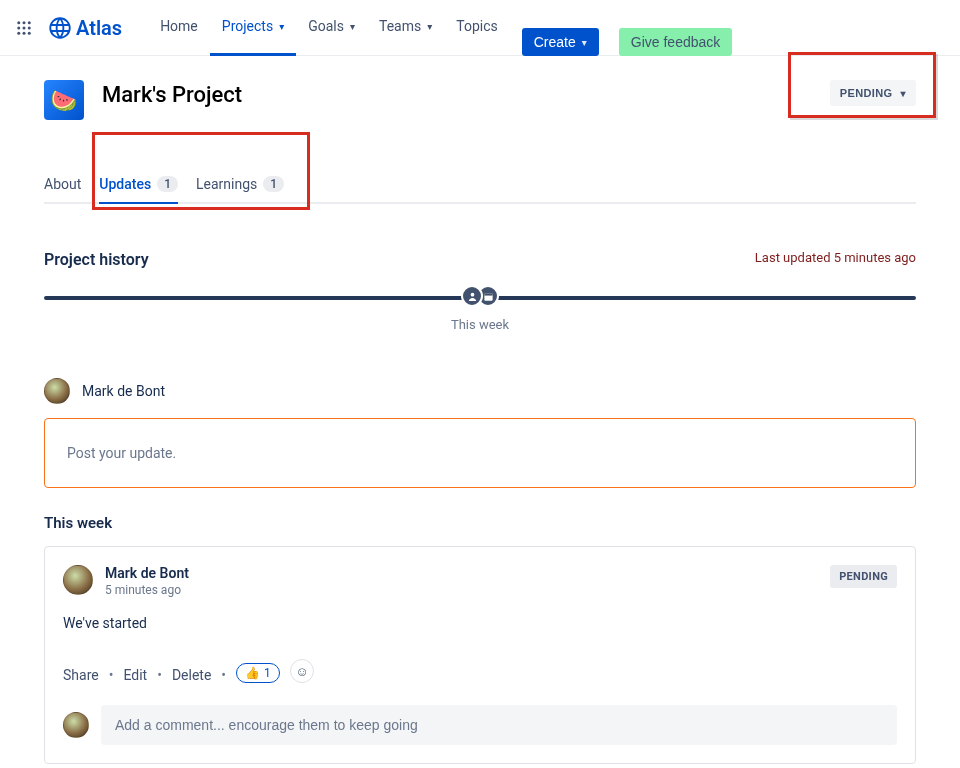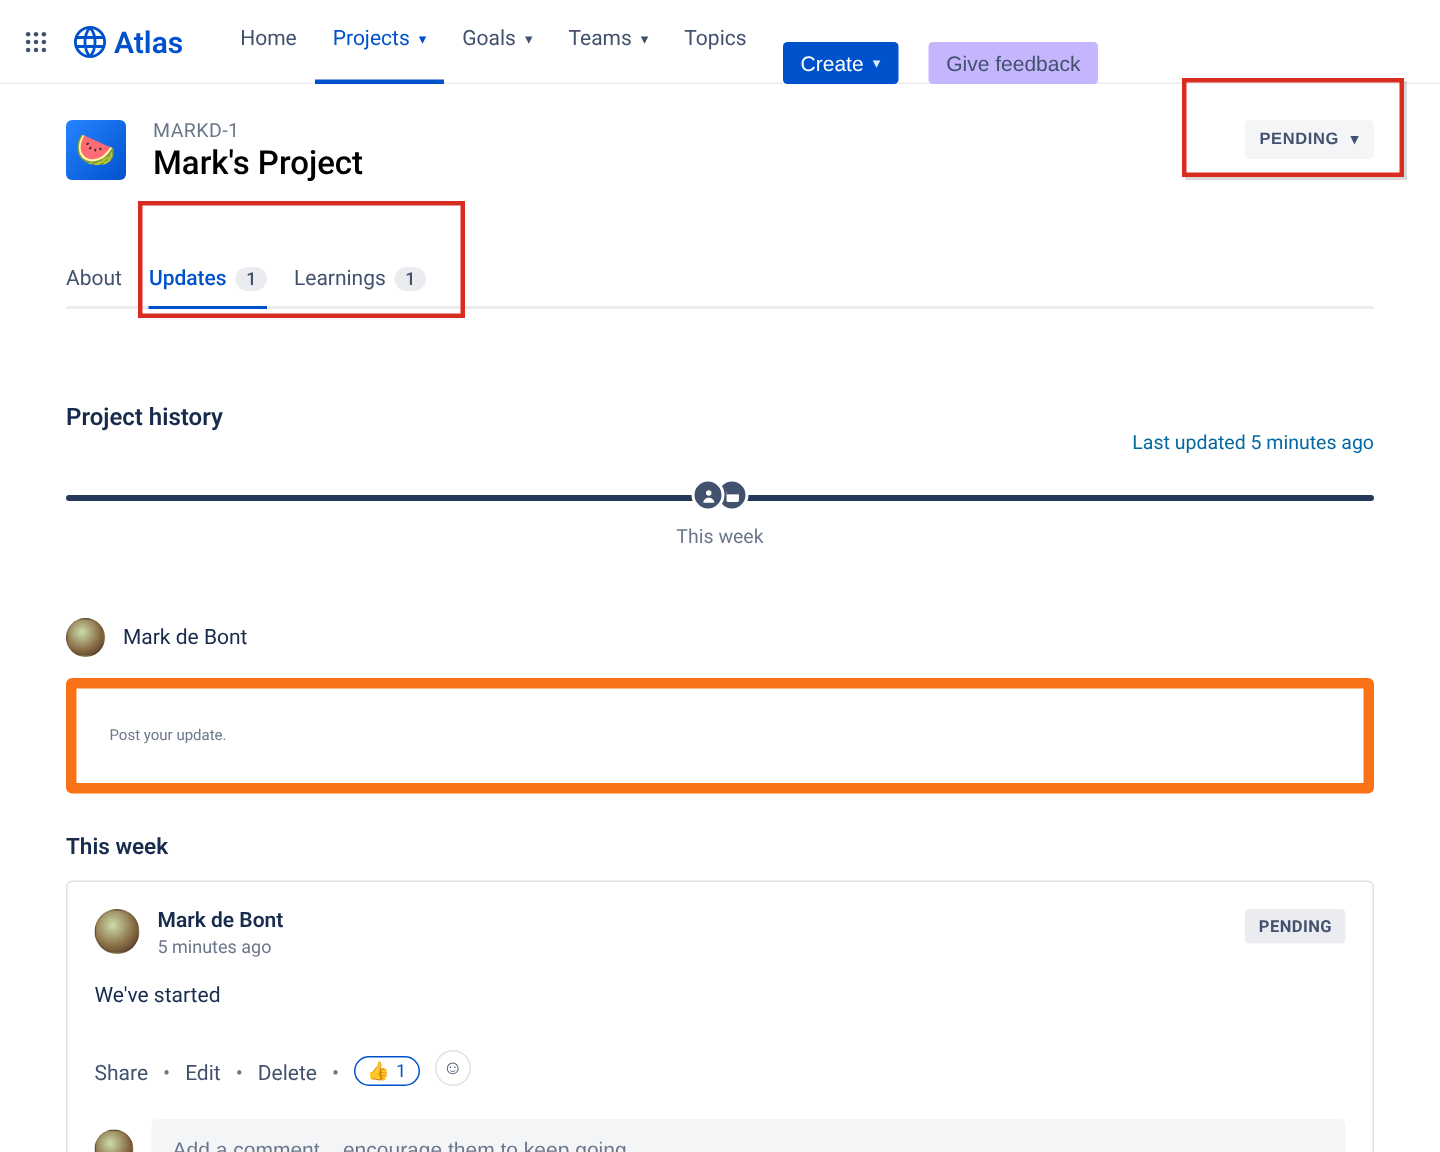--- a/index.html
+++ b/index.html
@@ -41,21 +41,21 @@
 }
 .nav-item.active { color: #0052CC; border-bottom-color: #0052CC; }
 .chev { font-size: 10px; color: #42526E; }
 .nav-item.active .chev { color: #0052CC; }
 .btn {
   border: none; border-radius: 3px; padding: 6px 12px;
   font-size: 14px; font-weight: 500; cursor: pointer;
   display: inline-flex; align-items: center; gap: 6px; margin-top: 29px;
 }
 .btn-primary { background: #0052CC; color: #fff; }
-.btn-subtle { background: #c4b5fd; color: #42526E; }
+.btn-subtle { background: #86efac; color: #42526E; }
 .topbar .spacer { flex: 1; }
 .btn-create { margin-left: 4px; }
 .btn-create .chev { color: #deebff; }
 
 .content { padding: 24px 44px 40px 44px; max-width: 960px; }
 .proj-header { display: flex; align-items: flex-start; gap: 18px; position: relative; }
 .proj-icon {
   width: 40px; height: 40px; border-radius: 4px;
   background: linear-gradient(135deg,#2684FF,#0052CC);
   display:flex; align-items:center; justify-content:center;
@@ -85,25 +85,25 @@
   border-bottom: 2px solid transparent; margin-bottom: -2px;
 }
 .tab.active { color: #0052CC; border-bottom-color: #0052CC; font-weight: 500;}
 .tab .count {
   background: #ebecf0; color: #42526E; font-size: 12px;
   border-radius: 10px; padding: 1px 7px; font-weight: 500;
 }
 .red-box.tabs-box { top: -36px; left: 48px; width: 218px; height: 78px; }
 
 .history-row {
-  display: flex; align-items: center; justify-content: space-between;
+  display: flex; align-items: flex-start; justify-content: space-between;
   margin-top: 46px;
 }
 .history-title { font-size: 16px; font-weight: 600; }
-.last-updated { font-size: 13px; color: #0369a1; margin-top: 36px; }
+.last-updated { font-size: 13px; color: #7f1d1d; }
 .timeline {
   margin-top: 16px; position: relative; height: 24px;
 }
 .timeline-line {
   position: absolute; top: 11px; left: 0; right: 0; height: 4px;
   background: #253858; border-radius: 4px;
 }
 .timeline-node {
   position: absolute; top: 0; left: 50%; transform: translateX(-50%);
   display: flex; gap: -4px;
@@ -119,22 +119,22 @@
 }
 
 .author-row { display: flex; align-items: center; gap: 12px; margin-top: 46px; }
 .avatar {
   width: 26px; height: 26px; border-radius: 50%;
   background: radial-gradient(circle at 40% 35%, #cda, #8b6f47 55%, #3b2a1a);
   border: 1px solid rgba(0,0,0,.1);
 }
 .author-name { font-size: 14px; color: #172B4D; }
 .compose-box {
-  margin-top: 14px; border: 7px solid #f97316; border-radius: 4px;
-  padding: 26px 22px; color: #6B778C; font-size: 10px; cursor: text;
+  margin-top: 14px; border: 1px solid #f97316; border-radius: 4px;
+  padding: 26px 22px; color: #6B778C; font-size: 14px; cursor: text;
 }
 
 .week-heading { font-size: 15px; font-weight: 600; margin-top: 26px; }
 .update-card {
   margin-top: 14px; border: 1px solid #dfe1e6; border-radius: 4px;
   padding: 18px 18px 18px 18px;
 }
 .update-head { display: flex; align-items: flex-start; gap: 12px; position: relative; }
 .update-head .avatar { width: 30px; height: 30px; }
 .update-author { font-weight: 600; font-size: 14px; }
@@ -224,21 +224,20 @@
   <div class="spacer"></div>
 </div>
 
 <div class="content">
 
   <div class="proj-header">
     <div class="proj-icon">
       <span>🍉</span>
     </div>
     <div class="proj-meta">
-      <div class="proj-key">MARKD-1</div>
       <div class="proj-title">Mark's Project</div>
     </div>
     <div class="status-wrap">
       <button class="status-btn">
         <span>PENDING</span>
         <span class="chev">▾</span>
       </button>
       <div class="red-box status-box"></div>
     </div>
   </div>

